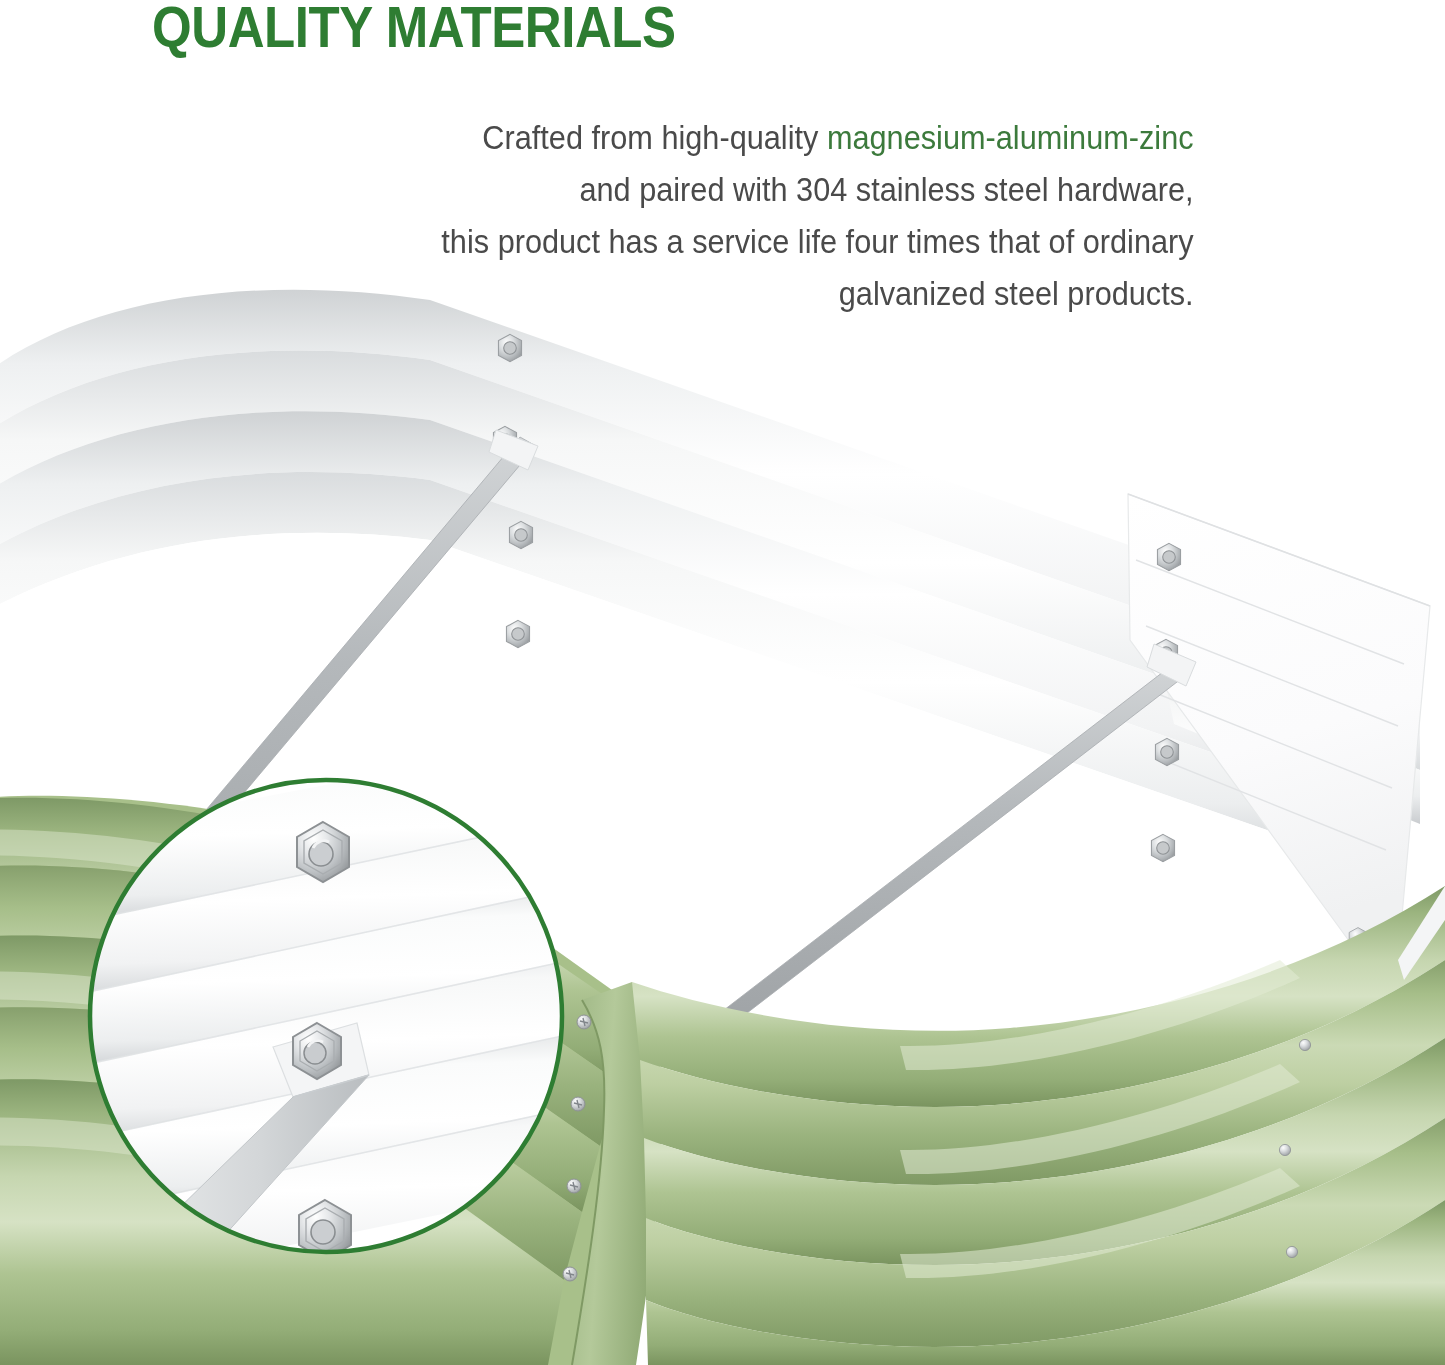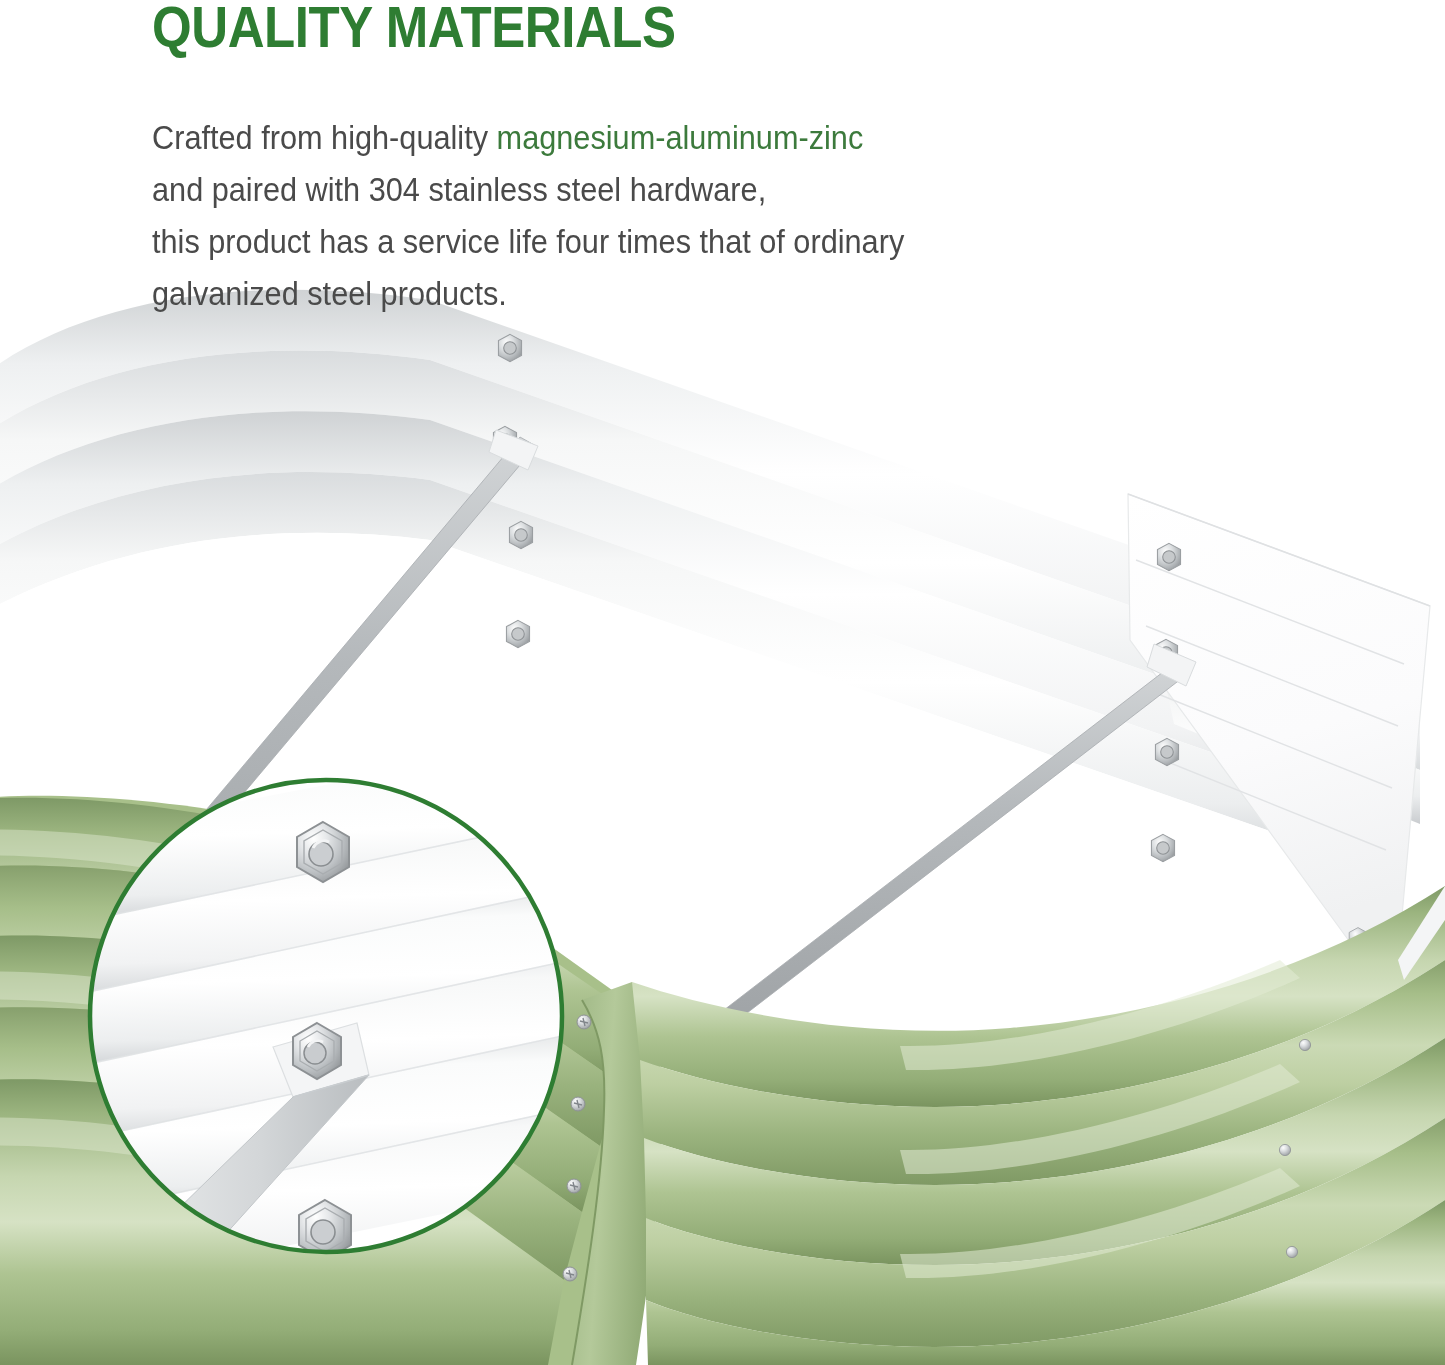--- a/index.html
+++ b/index.html
@@ -1,20 +1,20 @@
 <!DOCTYPE html>
 <html><head>
 <meta charset="utf-8">
 <title>Quality Materials</title>
 <style>
   html,body{margin:0;padding:0;background:#fff;}
   body{width:1445px;height:1365px;overflow:hidden;position:relative;
        font-family:"Liberation Sans",sans-serif;-webkit-font-smoothing:antialiased;}
 
-  #stage{position:absolute;inset:0;width:1445px;height:1365px;overflow:hidden;background:#ffffff;}
+  #stage{position:absolute;inset:0;width:1445px;height:1365px;overflow:hidden;background:#ffffff;text-align:right;}
 
   
   #textblock{position:absolute;left:0;top:0;width:1445px;z-index:60;}
   #headline{position:absolute;left:152px;top:-2px;
      font-size:58px;font-weight:bold;letter-spacing:-0.5px;
      color:#2E7D32;line-height:1;white-space:nowrap;
      transform:scaleX(.88);transform-origin:left top;}
   #bodytext{position:absolute;left:152px;top:112px;width:1120px;
      font-size:33px;line-height:52px;color:#4a4a4a;
      transform:scaleX(.93);transform-origin:left top;}

